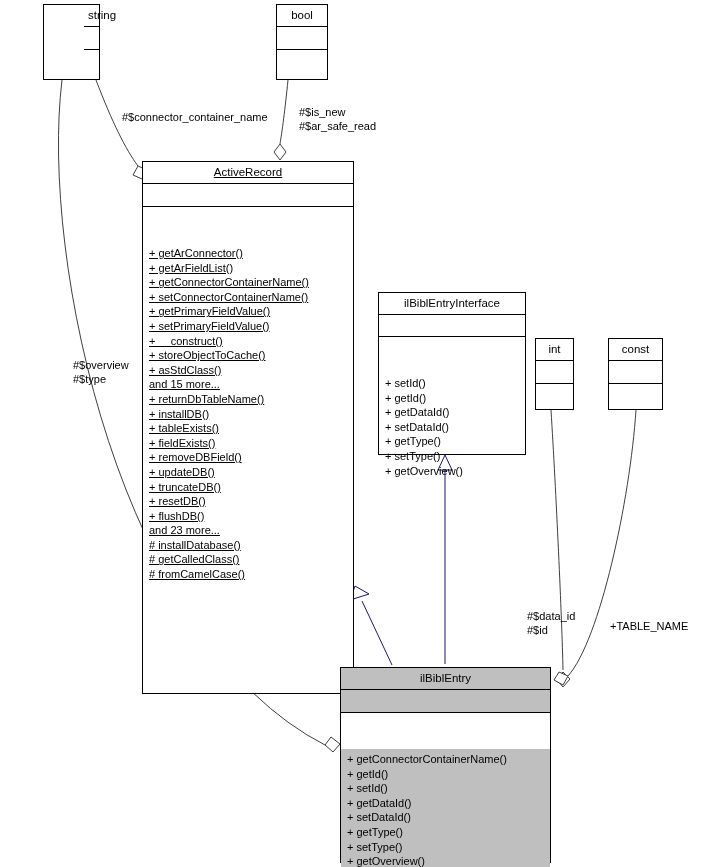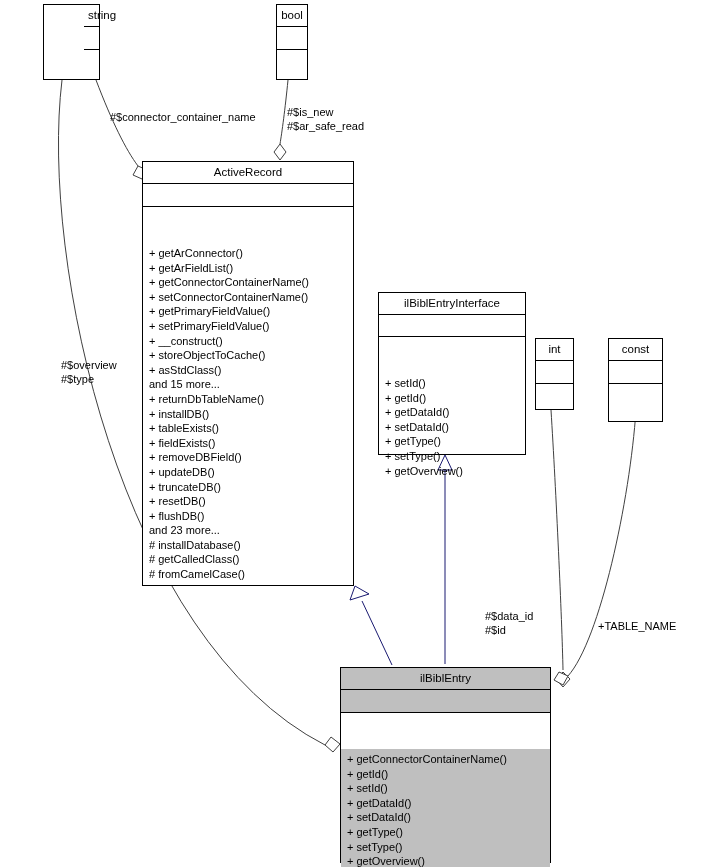--- a/index.html
+++ b/index.html
@@ -61,40 +61,41 @@
   }
   .filled > .methods {
     background: #bfbfbf;
   }
   .edge-label {
     position: absolute;
     font-size: 11px;
     line-height: 13.5px;
     white-space: nowrap;
     color: #000000;
+    margin-left: 12px;
   }
   
   #n-string { left: 43px;  top: 4px;   width: 57px;  height: 76px; padding-left: 40px; }
-  #n-bool   { left: 276px; top: 4px;   width: 32px;  height: 76px; }
-  #n-active { left: 142px; top: 161px; width: 212px; height: 425px; }
+  #n-bool   { left: 276px; top: 4px;   width: 52px;  height: 76px; }
+  #n-active { left: 142px; top: 161px; width: 212px; height: 533px; text-decoration: underline; }
   #n-iface  { left: 378px; top: 292px; width: 148px; height: 163px; }
   #n-int    { left: 535px; top: 338px; width: 39px;  height: 72px; }
-  #n-const  { left: 608px; top: 338px; width: 55px;  height: 84px; }
+  #n-const  { left: 608px; top: 338px; width: 55px;  height: 72px; }
   #n-entry  { left: 340px; top: 667px; width: 211px; height: 196px; }
 
   #n-string .attrs, #n-bool .attrs, #n-int .attrs, #n-const .attrs { min-height: 22px; }
   #n-string .methods, #n-bool .methods, #n-int .methods, #n-const .methods { min-height: 22px; }
   #n-active .attrs { min-height: 22px; }
   #n-iface .attrs { min-height: 21px; }
   #n-entry .attrs { min-height: 22px; }
 
   .lbl-connector { left: 110px; top: 111px; }
   .lbl-isnew     { left: 287px; top: 106px; }
   .lbl-overview  { left: 61px;  top: 359px; }
-  .lbl-dataid    { left: 485px; top: 610px; }
+  .lbl-dataid    { left: 515px; top: 610px; }
   .lbl-tablename { left: 598px; top: 620px; }
 </style>
 </head>
 <body>
 
 <div id="canvas">
 
   <svg class="edges" viewBox="0 0 701 867">
 
     <path d="M 96 80 C 112 122 126 150 138 166" fill="none" stroke="#404040" stroke-width="1"></path>

